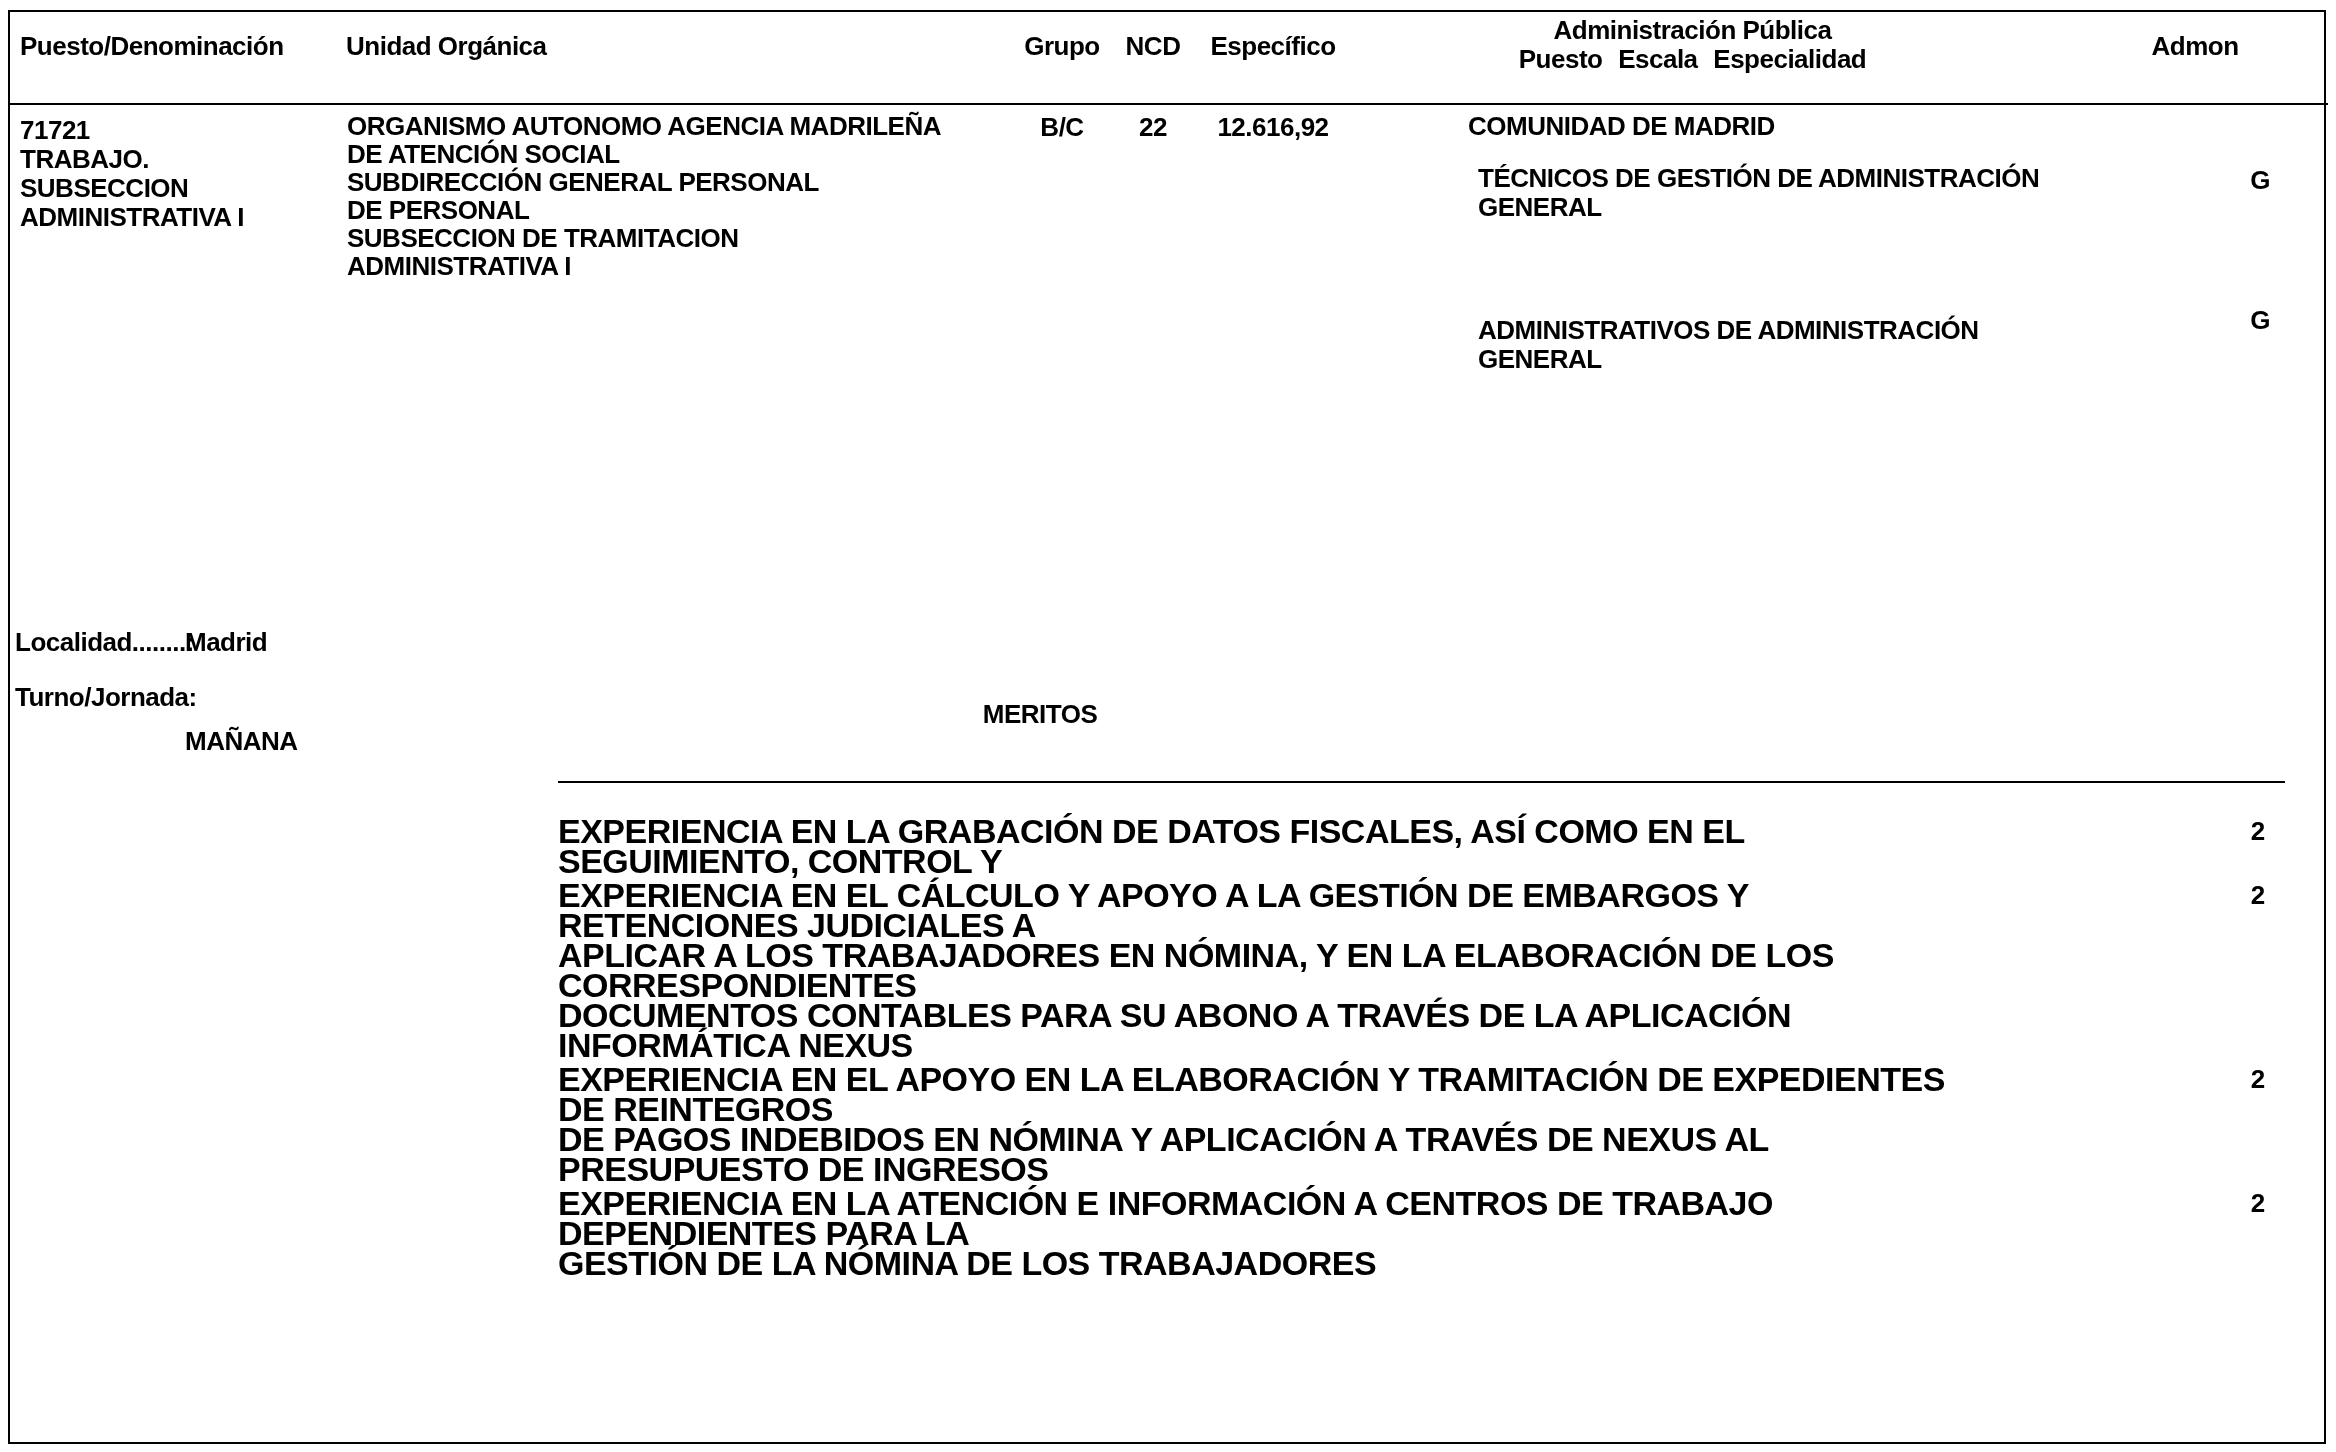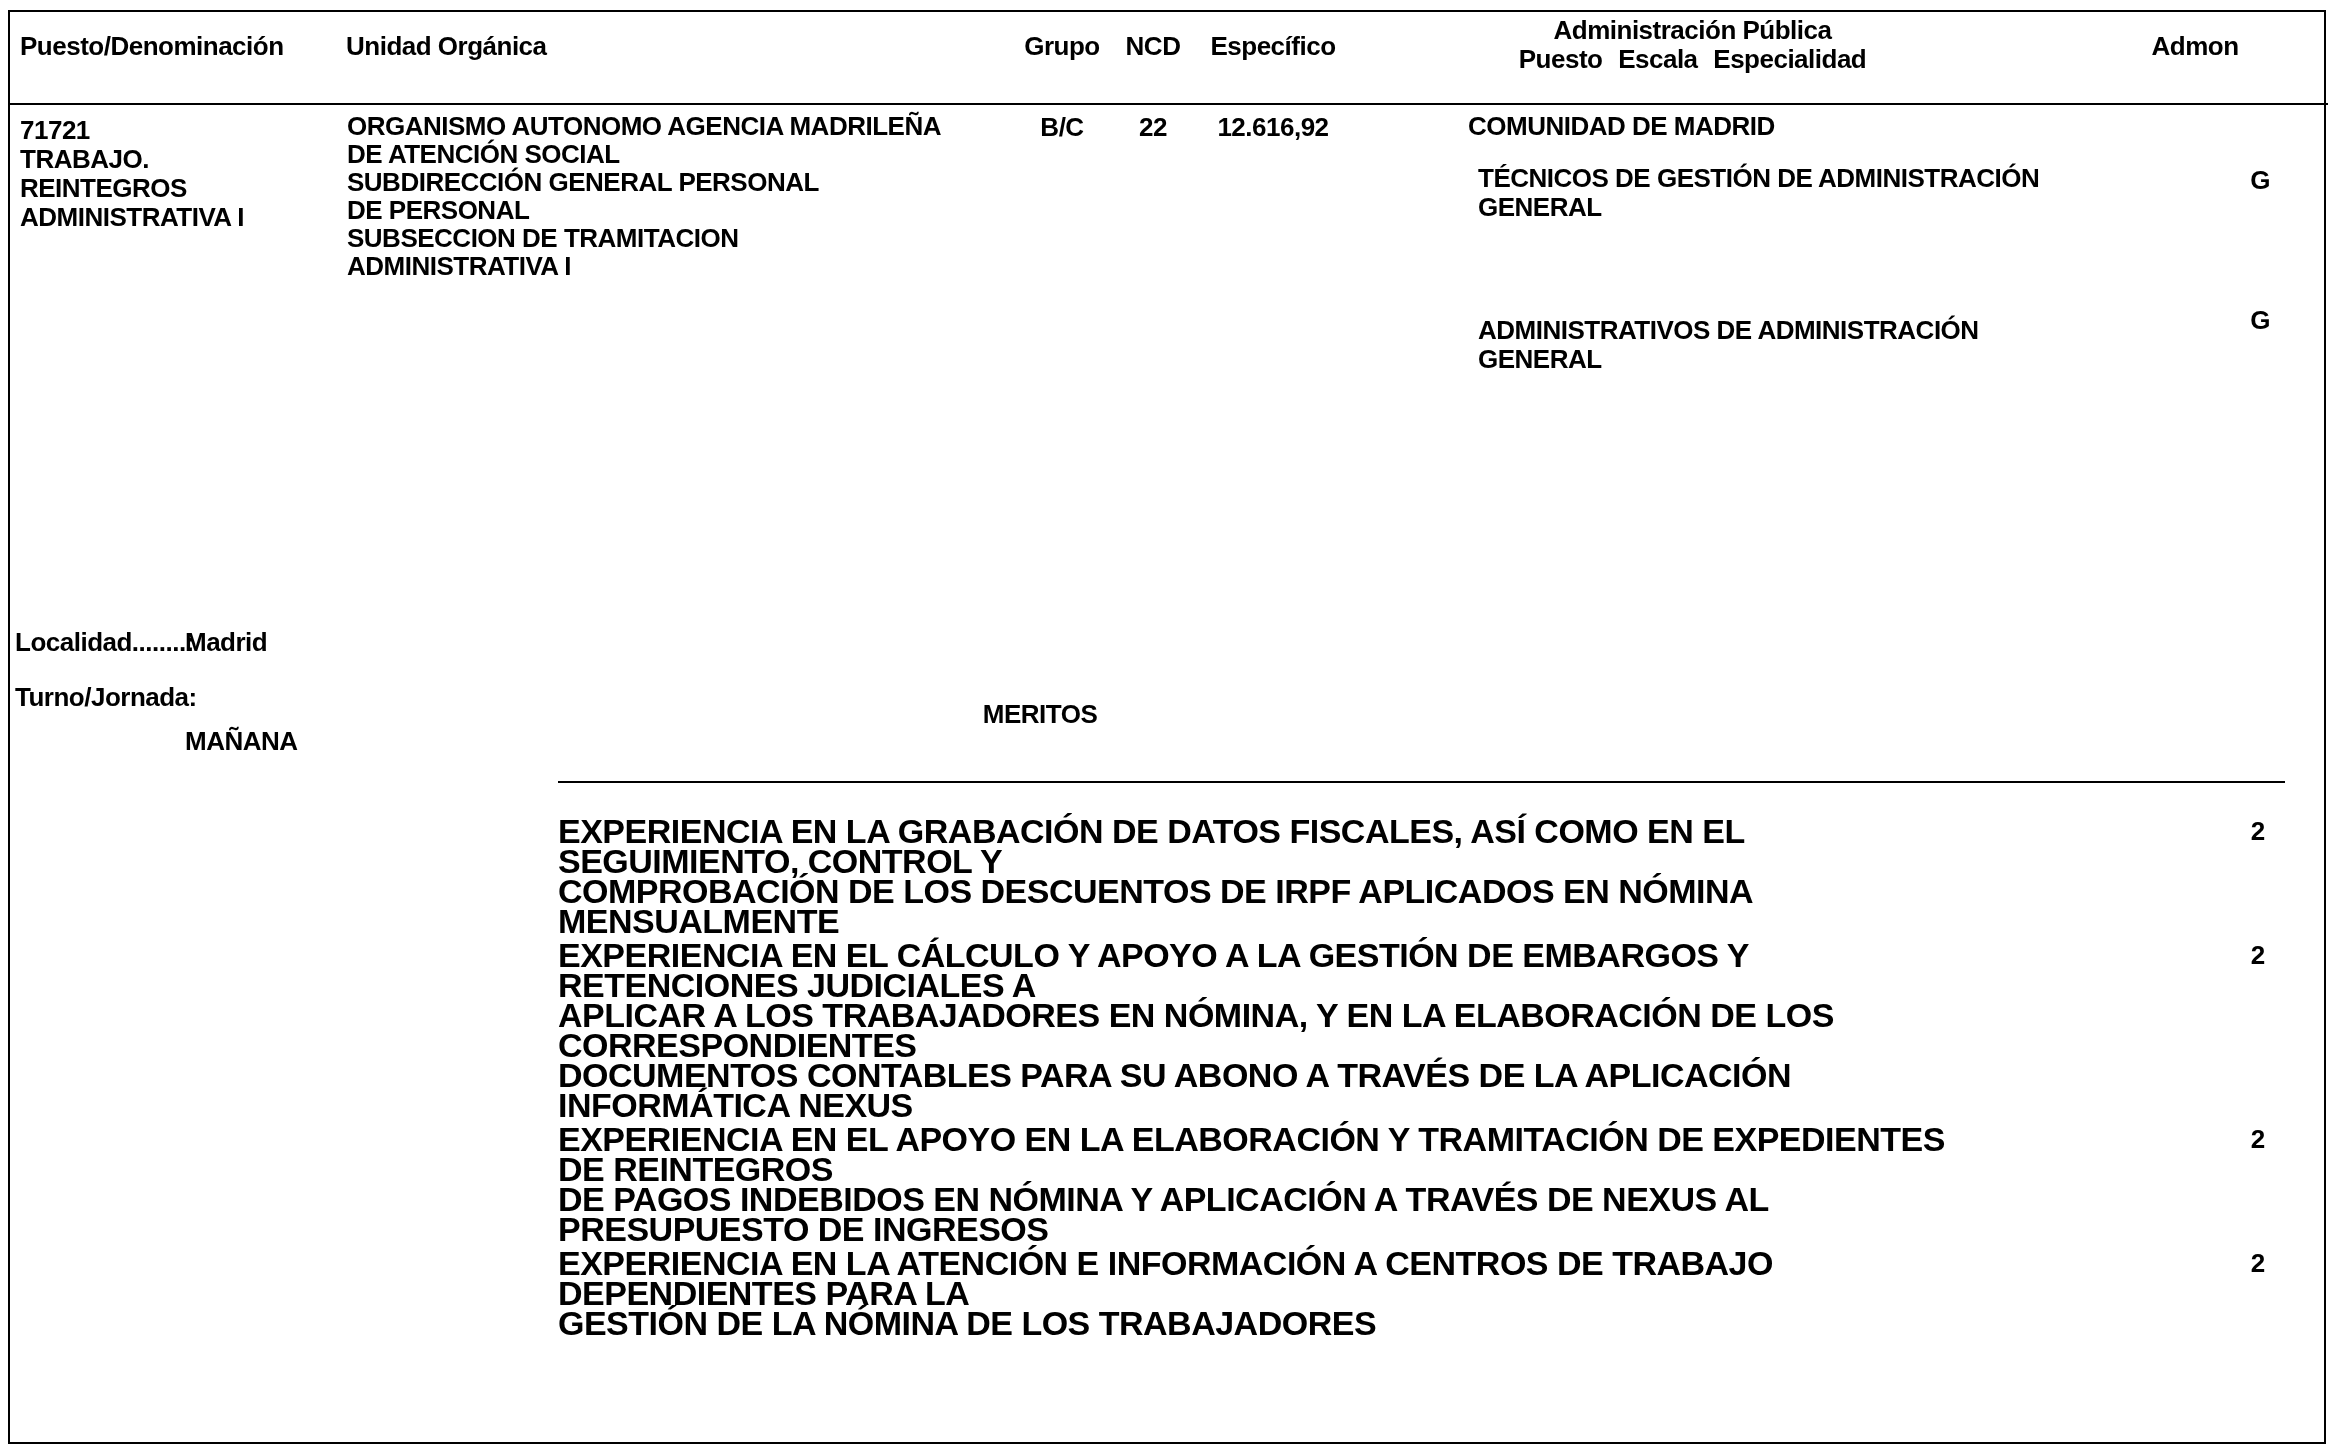--- a/index.html
+++ b/index.html
@@ -80,21 +80,21 @@
   <div class="txt center" style="left:1200px; top:32px; width:146px;">Específico</div>
   <div class="txt center" style="left:1440px; top:16px; width:505px;">
     <span class="unidad-line">Administración Pública</span>
     <span class="unidad-line hdr-admin-l2">Puesto Escala Especialidad</span>
   </div>
   <div class="txt center" style="left:2140px; top:32px; width:110px;">Admon</div>
 
   <div class="txt" style="left:20px; top:116px; line-height:29px;">
     <span class="puesto-line">71721</span>
     <span class="puesto-line">TRABAJO.</span>
-    <span class="puesto-line">REINTEGROS</span>
+    <span class="puesto-line">SUBSECCION</span>
     <span class="puesto-line">ADMINISTRATIVA I</span>
   </div>
 
   <div class="txt" style="left:347px; top:112px; line-height:28px;">
     <span class="unidad-line">ORGANISMO AUTONOMO AGENCIA MADRILEÑA</span>
     <span class="unidad-line">DE ATENCIÓN SOCIAL</span>
     <span class="unidad-line">SUBDIRECCIÓN GENERAL PERSONAL</span>
     <span class="unidad-line">DE PERSONAL</span>
     <span class="unidad-line">SUBSECCION DE TRAMITACION</span>
     <span class="unidad-line">ADMINISTRATIVA I</span>
@@ -124,21 +124,20 @@
   <div class="txt" style="left:185px; top:683px;margin-top:44px;">MAÑANA</div>
 
   <div class="txt center" style="left:950px; top:700px; width:180px;">MERITOS</div>
   <div class="meritos-sep"></div>
 
   <div style="position:absolute; left:558px; top:816px; width:1740px;">
 
     <div class="merit-item">
       <div class="merit-text">
         <span class="unidad-line">EXPERIENCIA EN LA GRABACIÓN DE DATOS FISCALES, ASÍ COMO EN EL SEGUIMIENTO, CONTROL Y</span>
-        <span class="unidad-line">COMPROBACIÓN DE LOS DESCUENTOS DE IRPF APLICADOS EN NÓMINA MENSUALMENTE</span>
       </div>
       <div class="merit-value">2</div>
     </div>
 
     <div class="merit-item">
       <div class="merit-text">
         <span class="unidad-line">EXPERIENCIA EN EL CÁLCULO Y APOYO A LA GESTIÓN DE EMBARGOS Y RETENCIONES JUDICIALES A</span>
         <span class="unidad-line">APLICAR A LOS TRABAJADORES EN NÓMINA, Y EN LA ELABORACIÓN DE LOS CORRESPONDIENTES</span>
         <span class="unidad-line">DOCUMENTOS CONTABLES PARA SU ABONO A TRAVÉS DE LA APLICACIÓN INFORMÁTICA NEXUS</span>
       </div>

